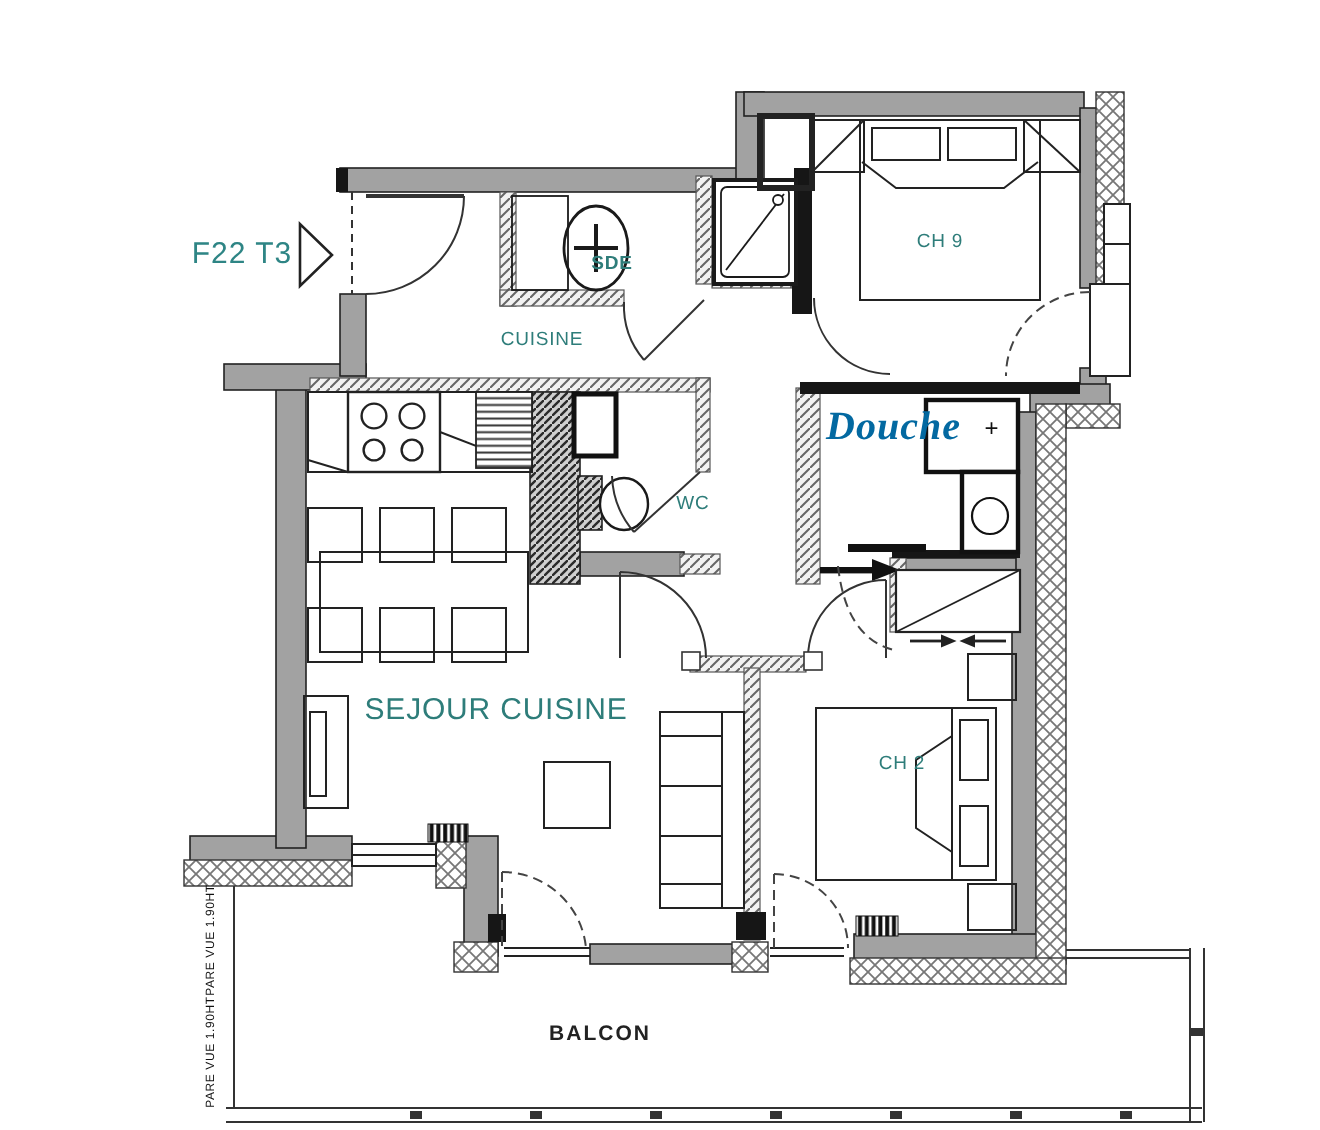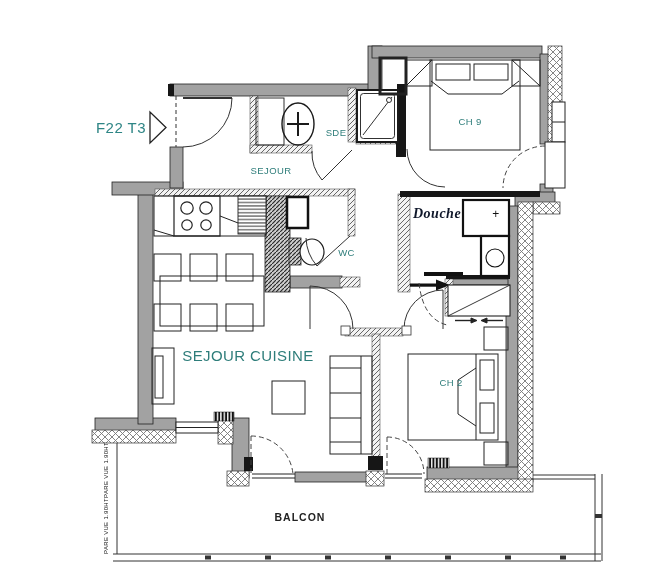--- a/index.html
+++ b/index.html
@@ -5,21 +5,21 @@
   html,body{margin:0;padding:0;background:#fff;}
   .plan{position:relative;width:660px;height:565px;background:#fff;
         font-family:"Liberation Sans",sans-serif;overflow:hidden;margin-top:24px;}
   .plan svg{position:absolute;left:0;top:0;}
   .lbl{position:absolute;white-space:nowrap;transform:translate(-50%,-50%);
        color:#2e7d7a;font-size:9.5px;letter-spacing:.4px;}
   .lbl-unit{font-size:15px;letter-spacing:.5px;color:#2e8585;}
   .lbl-sejour{font-size:15px;}
   .lbl-balcon{font-size:10.5px;color:#222;letter-spacing:1px;font-weight:bold;}
   .lbl-douche{font-family:"Liberation Serif",serif;font-style:italic;font-weight:bold;
-              font-size:14px;color:#0f172a;transform:translate(0,-50%);letter-spacing:.5px;text-align:center;}
+              font-size:20px;color:#0369a1;transform:translate(0,-50%);letter-spacing:.5px;text-align:center;}
   .lbl-plus{color:#111;font-size:12px;}
   .lbl-vert{font-size:6px;color:#111;letter-spacing:.3px;
             transform:translate(-50%,-50%) rotate(-90deg);}
 </style>
 </head>
 <body>
 
 <div class="plan">
 
 <svg width="660" height="565" viewBox="0 0 660 565">
@@ -271,23 +271,23 @@
     </g>
   </g>
 
   <g>
     <polygon points="150,88 150,119 166,103.5" fill="#fff" stroke="#222" stroke-width="1.3"></polygon>
   </g>
 </svg>
 
 <div class="lbl lbl-unit" style="left:121px;top:103px;">F22 T3</div>
 
-<div class="lbl" style="left:271px;top:146px;">SEJOUR</div>
-
-<div class="lbl" style="left:336px;top:108px;">SDE</div>
+<div class="lbl" style="left:271px;top:146px;">CUISINE</div>
+
+<div class="lbl" style="left:306px;top:108px;font-weight:bold;">SDE</div>
 
 <div class="lbl" style="left:470px;top:97px;">CH 9</div>
 
 <div class="lbl lbl-douche" style="left:413px;top:190px;">Douche</div>
 
 <div class="lbl lbl-plus" style="left:496px;top:190px;">+</div>
 
 <div class="lbl" style="left:334px;top:228px;padding-left:25px;">WC</div>
 
 <div class="lbl lbl-sejour" style="left:248px;top:331px;">SEJOUR CUISINE</div>

